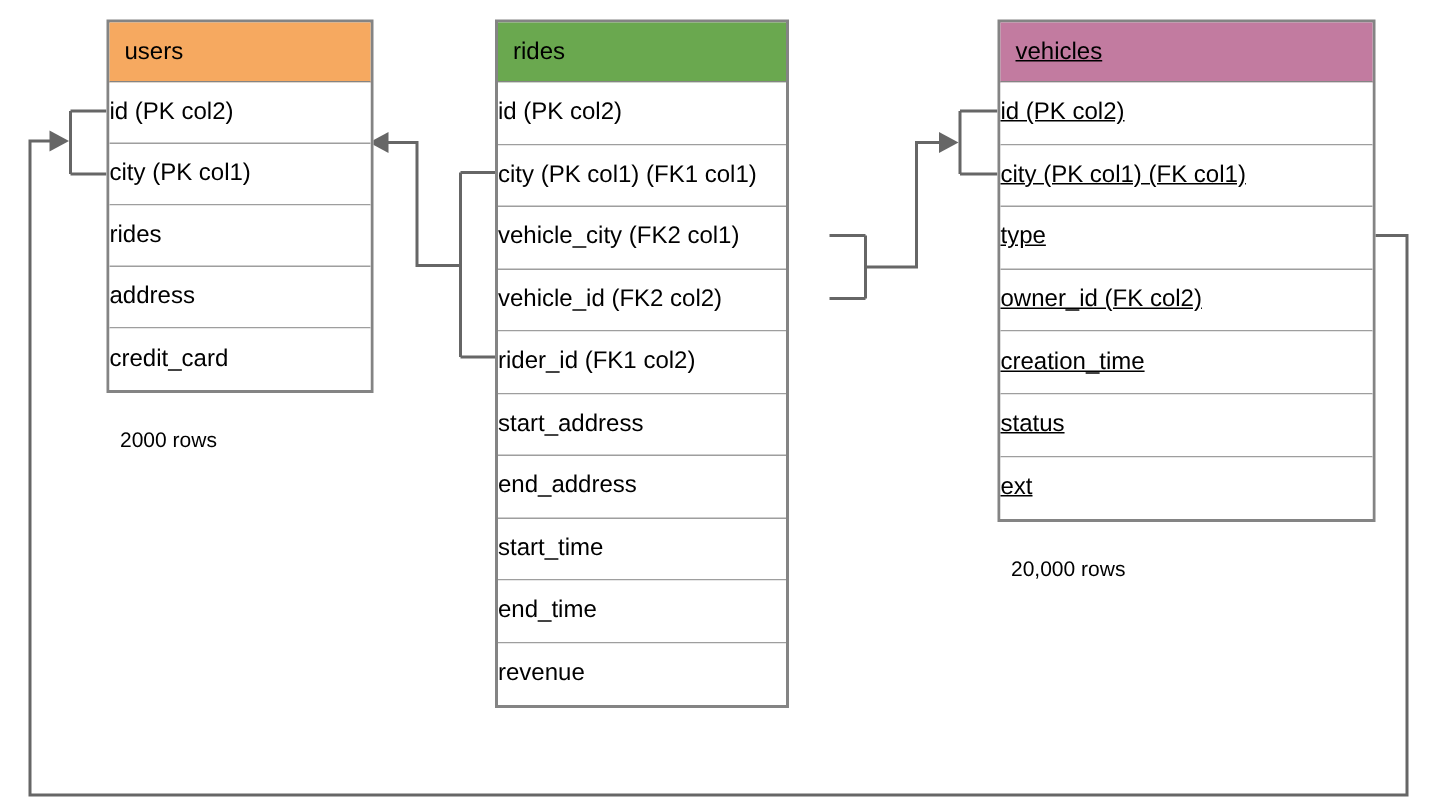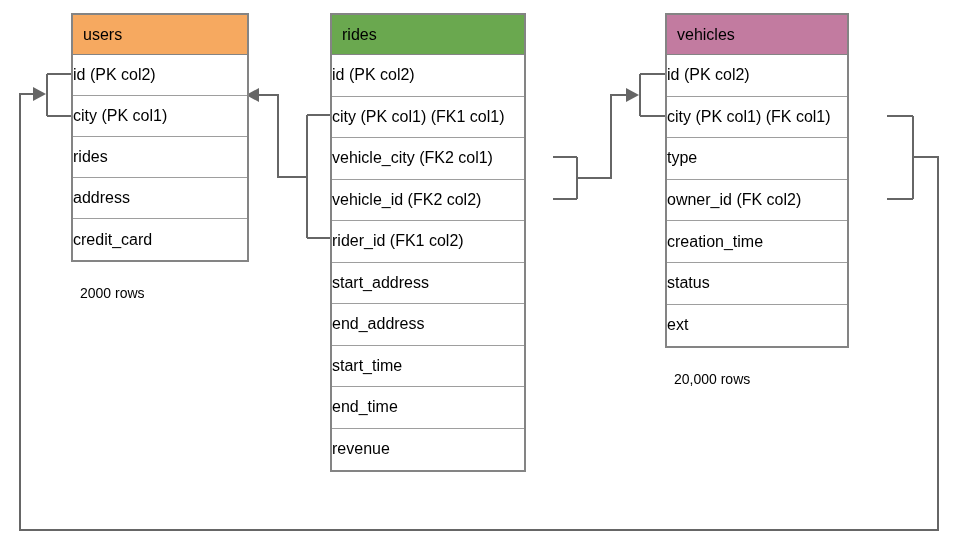--- a/index.html
+++ b/index.html
@@ -31,21 +31,21 @@
     box-sizing: border-box;
     display: flex;
     align-items: center;
     font-size: 16px;
     border-bottom: 1px solid #9e9e9e;
     background: #ffffff;
   }
   .tbl-row:last-child { border-bottom: none; }
   .t-users  { width: 178px; }
   .t-rides  { width: 196px; }
-  .t-vehicles { width: 184px; }
+  .t-vehicles { width: 252px; text-decoration: underline; }
   .t-users  .tbl-row { height: 41px; }
   .t-rides  .tbl-row { height: 41.5px; }
   .t-vehicles .tbl-row { height: 41.6px; }
   .caption {
     margin-top: 23px;
     padding-left: 9px;
     font-size: 14px;
   }
   #connector-layer {
     position: absolute;

